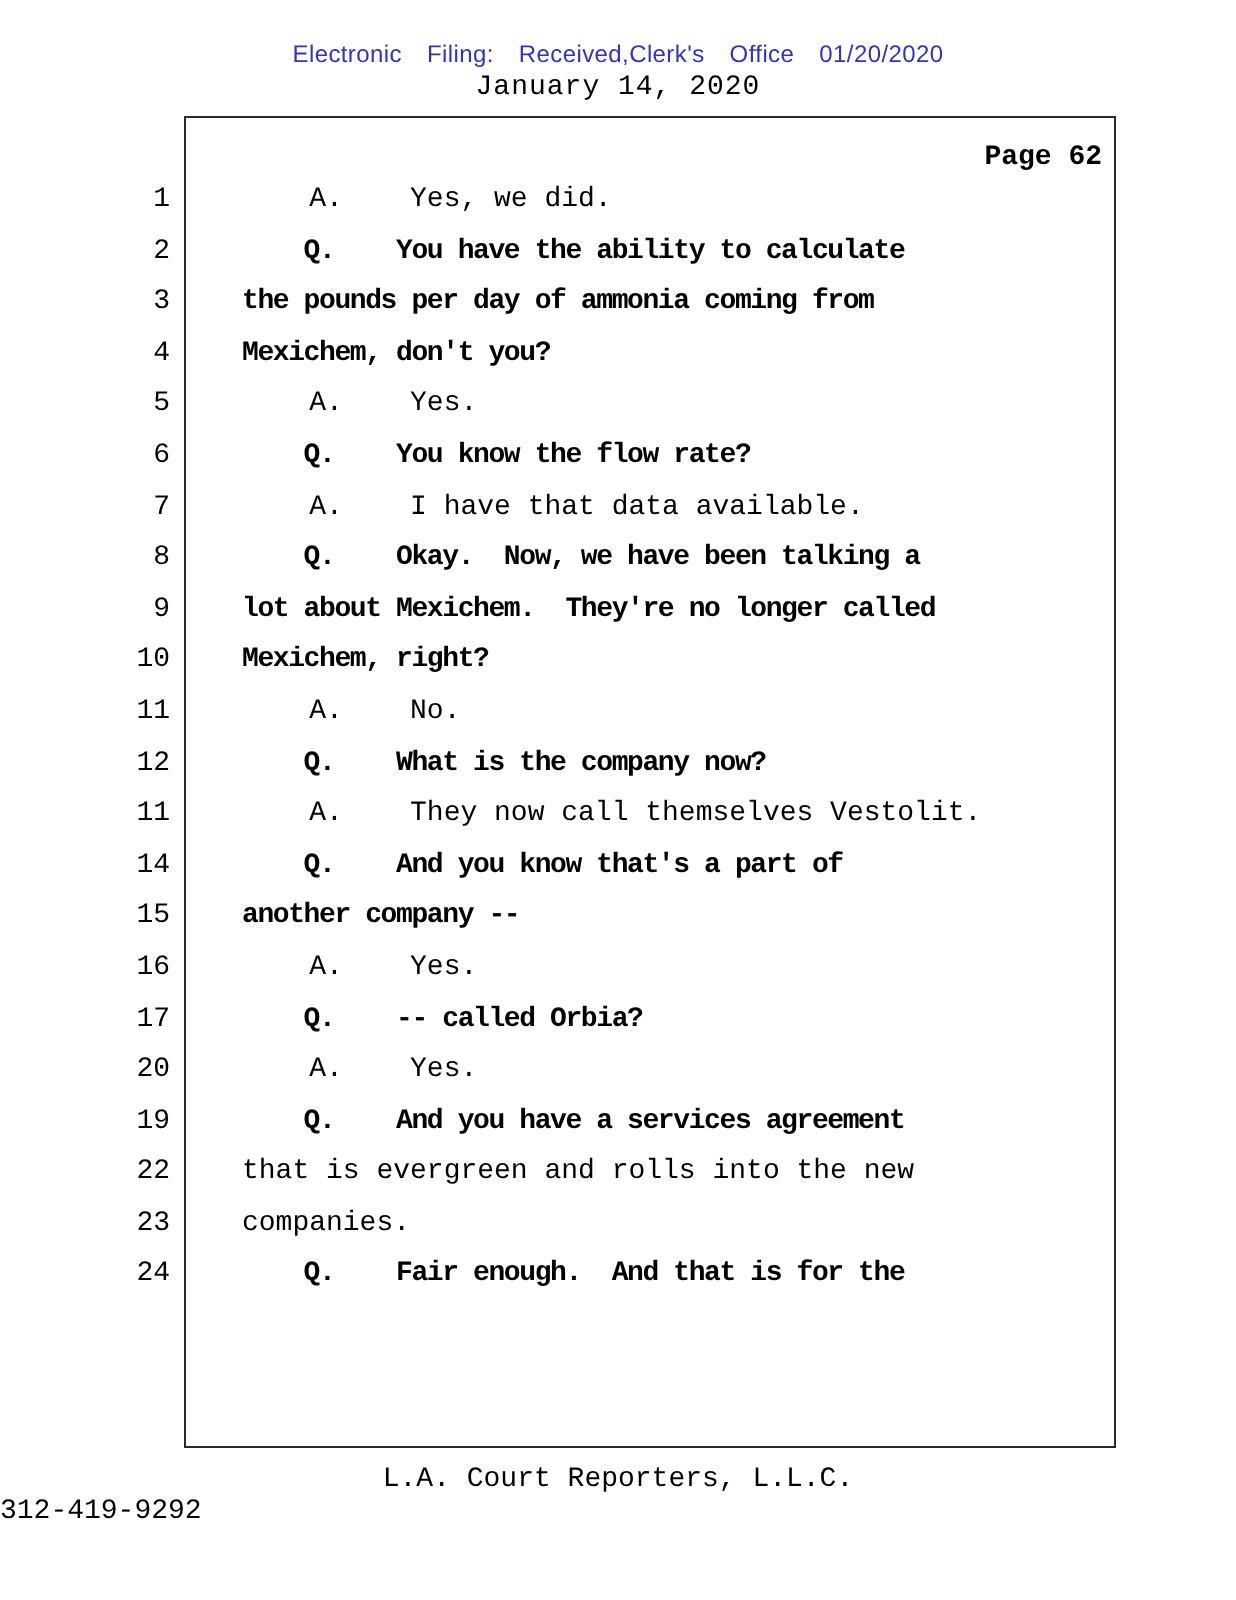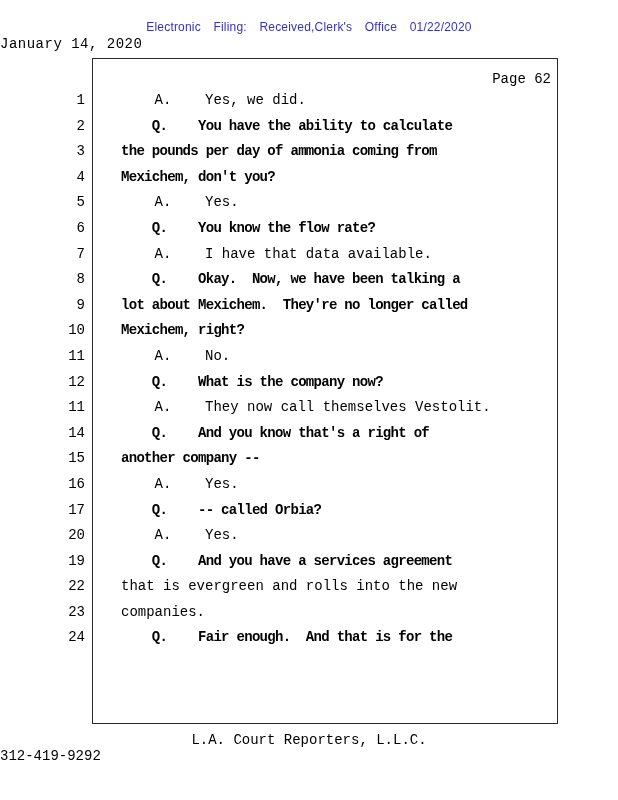--- a/index.html
+++ b/index.html
@@ -14,33 +14,34 @@
   .filing-notice {
     position:absolute; top:20px; left:0; width:100%;
     text-align:center;
     font-family:"Liberation Sans","DejaVu Sans",sans-serif;
     font-size:12px;
     word-spacing:9px;
     letter-spacing:0.2px;
   }
   .date-line {
     position:absolute; top:36px; left:0; width:100%;
-    text-align:left;
+    text-align:center;
     font-size:14px;
     letter-spacing:0.5px;
   }
   .page-box {
     position:absolute; left:92px; top:58px;
     width:464px; height:664px;
     border:1px solid #2a2a2a;
     background:#ffffff;
   }
   .page-label {
     position:absolute; top:12px; right:6px;
     font-size:14px;
+    font-weight:bold;
   }
   .lines {
     position:absolute; left:0; top:88px; width:618px;
   }
   .row {
     display:flex;
     height:25.6px; line-height:25.6px;
     font-size:14px;
   }
   .num {
@@ -62,21 +63,21 @@
   .footer-phone {
     position:absolute; top:748px; left:0; width:100%;
     text-align:left; font-size:14px;
   }
 </style>
 </head>
 <body>
 
 <div class="sheet">
 
-  <div class="filing-notice" style="color: rgb(51, 51, 187);">Electronic Filing: Received,Clerk's Office 01/22/2020</div>
+  <div class="filing-notice" style="color: rgb(51, 51, 187);">Electronic Filing: Received,Clerk's Office 01/20/2020</div>
 
   <div class="date-line">January 14, 2020</div>
 
   <div class="page-box">
     <div class="page-label">Page 62</div>
   </div>
 
   <div class="lines">
       <div class="row">
         <span class="num">1</span>
@@ -125,21 +126,21 @@
       <div class="row">
         <span class="num">12</span>
         <span class="txt bold">    Q.    What is the company now?</span>
       </div>
       <div class="row">
         <span class="num">11</span>
         <span class="txt">    A.    They now call themselves Vestolit.</span>
       </div>
       <div class="row">
         <span class="num">14</span>
-        <span class="txt bold">    Q.    And you know that's a right of</span>
+        <span class="txt bold">    Q.    And you know that's a part of</span>
       </div>
       <div class="row">
         <span class="num">15</span>
         <span class="txt bold">another company --</span>
       </div>
       <div class="row">
         <span class="num">16</span>
         <span class="txt">    A.    Yes.</span>
       </div>
       <div class="row">

